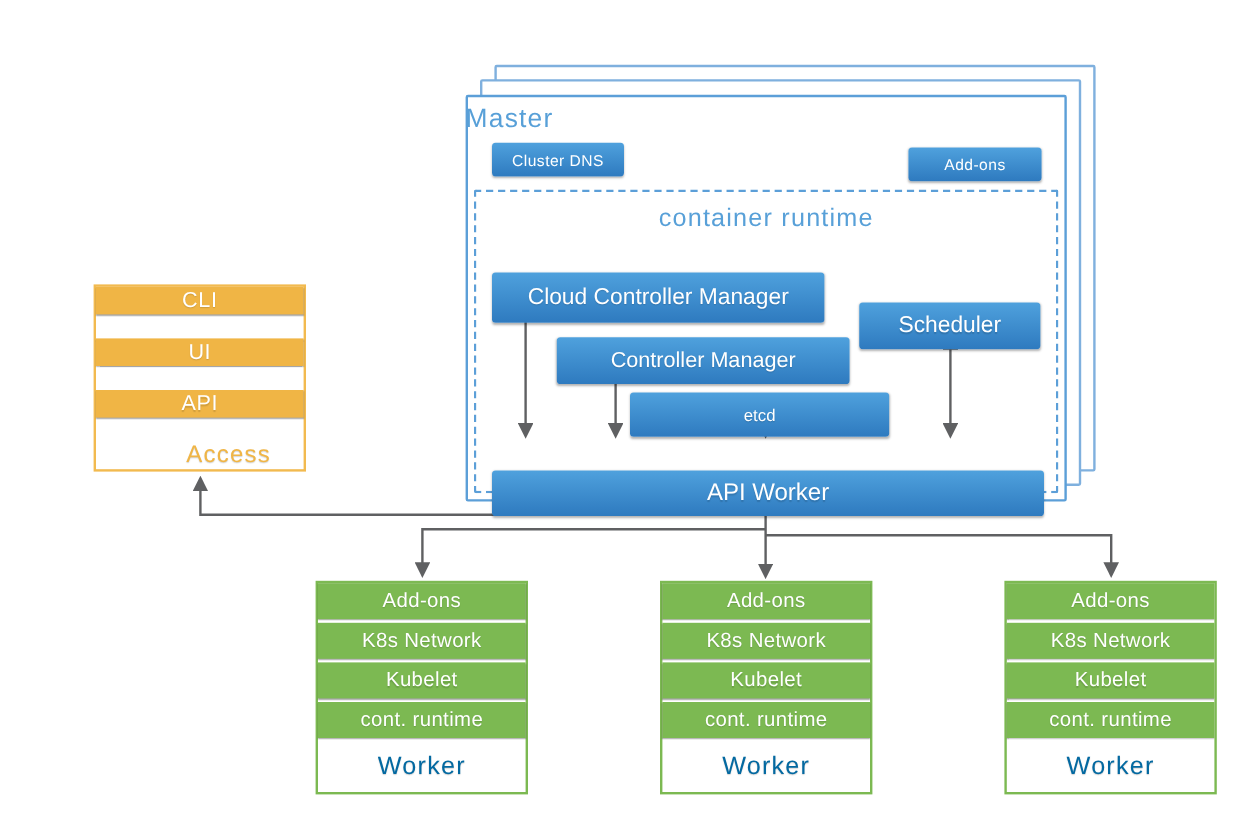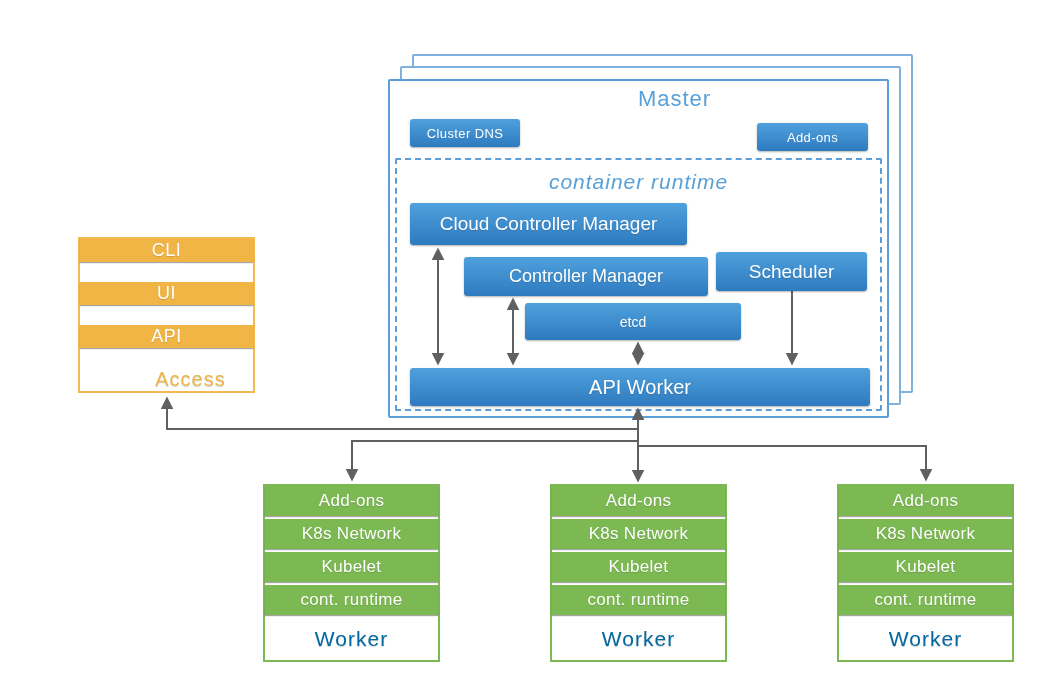--- a/index.html
+++ b/index.html
@@ -4,47 +4,48 @@
 <style>
   html,body{margin:0;padding:0;background:#ffffff;}
   .canvas{
     position:relative;width:1040px;height:690px;background:#ffffff;overflow:hidden;
     font-family:"Liberation Sans", sans-serif;
   }
   
   .frame{position:absolute;background:#ffffff;border:2px solid #5c9fd8;border-radius:2px;box-sizing:border-box;}
   .frame.back{border-color:#7fb0de;}
   .master-title{
-    position:absolute;left:388px;top:86px;width:501px;text-align:center;
-    font-size:22px;letter-spacing:1px;color:#58a0d8;padding-left:36px;
+    position:absolute;left:388px;top:86px;width:501px;
+    font-size:22px;letter-spacing:1px;color:#58a0d8;
   }
   
   .chip{
     position:absolute;height:28px;box-sizing:border-box;border-radius:3px;
     background:linear-gradient(180deg,#4fa1dd,#2e7abf);
     color:#fff;font-size:13px;letter-spacing:.4px;
     display:flex;align-items:center;justify-content:center;
     box-shadow:0 1px 2px rgba(0,0,0,.3);
   }
   
   .cr-box{
     position:absolute;left:395px;top:158px;width:487px;height:253px;box-sizing:border-box;
     border:2px dashed #5c9fd8;border-radius:2px;background:transparent;
   }
   .cr-title{
     position:absolute;left:395px;top:170px;width:487px;text-align:center;
-    font-size:21px;letter-spacing:1px;color:#58a0d8;font-style:italic;
+    font-size:21px;letter-spacing:1px;color:#58a0d8;
   }
   
   .bluebox{
     position:absolute;box-sizing:border-box;border-radius:3px;
     background:linear-gradient(180deg,#4fa1dd,#2e7abf);
     color:#ffffff;display:flex;align-items:center;justify-content:center;
     box-shadow:0 1px 2px rgba(0,0,0,.3);
     text-shadow:0 1px 1px rgba(0,0,0,.15);
+    margin-top:24px;
   }
   
   .panel{position:absolute;background:#ffffff;box-sizing:border-box;display:flex;flex-direction:column;}
   .panel.orange{border:2px solid #f2ba4f;}
   .panel.green{border:2px solid #7cb952;}
   .bar{
     width:100%;box-sizing:border-box;color:#fff;
     display:flex;align-items:center;justify-content:center;
     box-shadow:0 1px 1px rgba(0,0,0,.35);
     text-shadow:0 1px 1px rgba(0,0,0,.15);
@@ -91,21 +92,21 @@
       <line x1="638" y1="410" x2="638" y2="480" marker-start="url(#ah)" marker-end="url(#ah)"></line>
       <path d="M638,429 L167,429 L167,399" marker-end="url(#ah)"></path>
       <path d="M638,441 L352,441 L352,479" marker-end="url(#ah)"></path>
       <path d="M638,446 L926,446 L926,479" marker-end="url(#ah)"></path>
     </g>
   </svg>
 
   <div class="bluebox" style="left:410px;top:203px;width:277px;height:42px;font-size:19px;">Cloud Controller Manager</div>
   <div class="bluebox" style="left:464px;top:257px;width:244px;height:39px;font-size:18px;">Controller Manager</div>
   <div class="bluebox" style="left:525px;top:303px;width:216px;height:37px;font-size:14px;">etcd</div>
-  <div class="bluebox" style="left:716px;top:252px;width:151px;height:39px;font-size:19px;">Scheduler</div>
+  <div class="bluebox" style="left:716px;top:228px;width:151px;height:39px;font-size:19px;">Scheduler</div>
   <div class="bluebox" style="left:410px;top:368px;width:460px;height:38px;font-size:20px;">API Worker</div>
 
   <div class="panel orange" style="left:78px;top:237px;width:177px;height:156px;">
     <div class="bar orange">CLI</div>
     <div class="bar orange">UI</div>
     <div class="bar orange">API</div>
     <div class="panel-label orange">Access</div>
   </div>
 
   <div class="panel green" style="left:263px;top:484px;width:177px;height:178px;">

